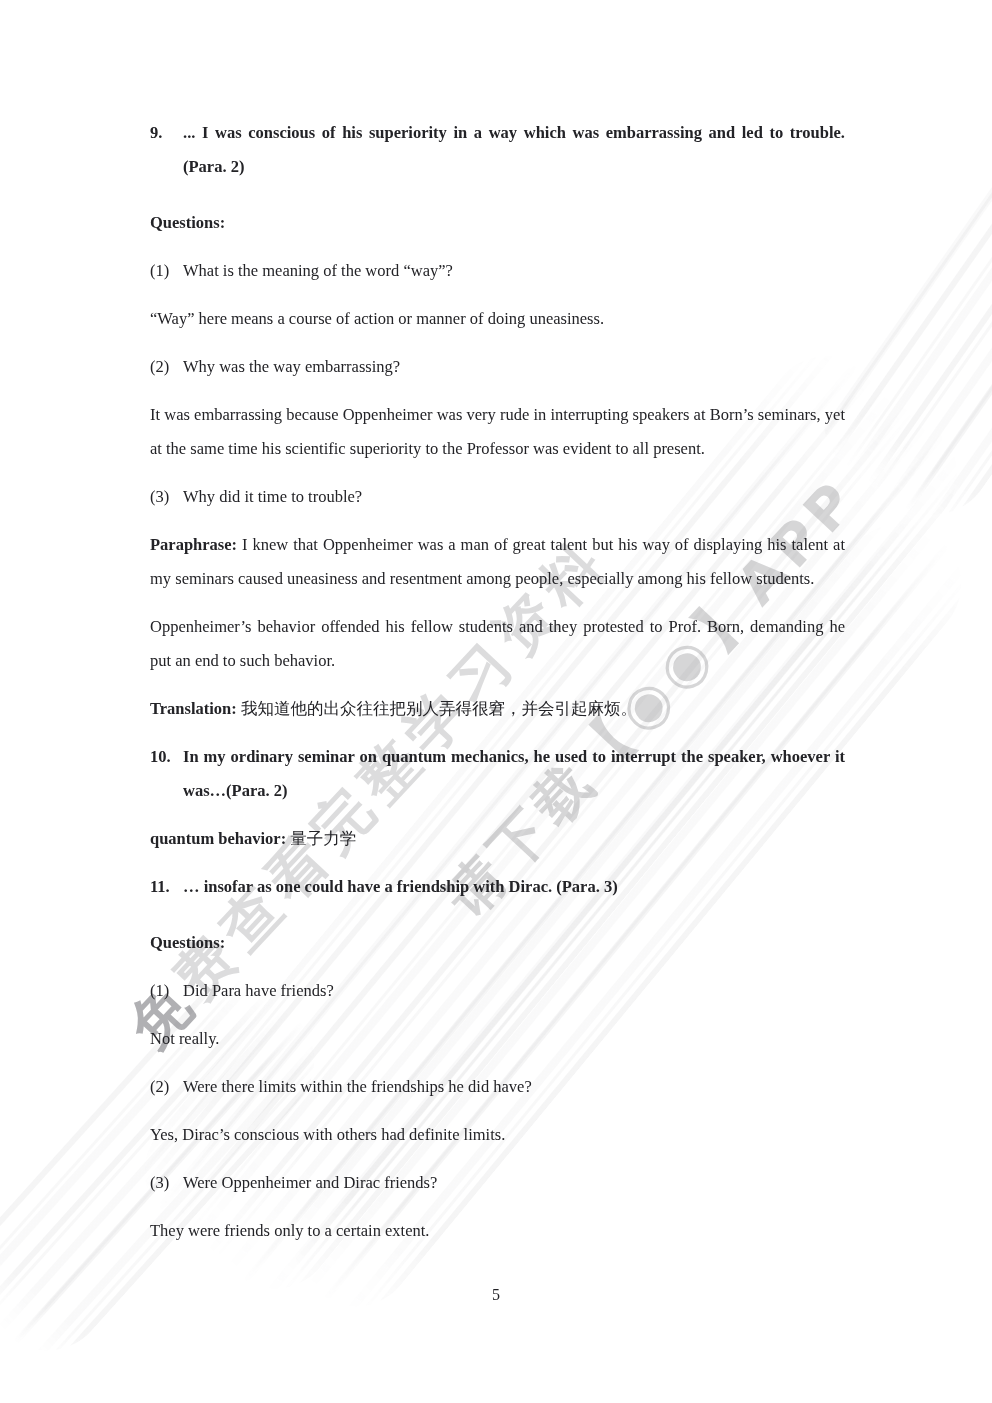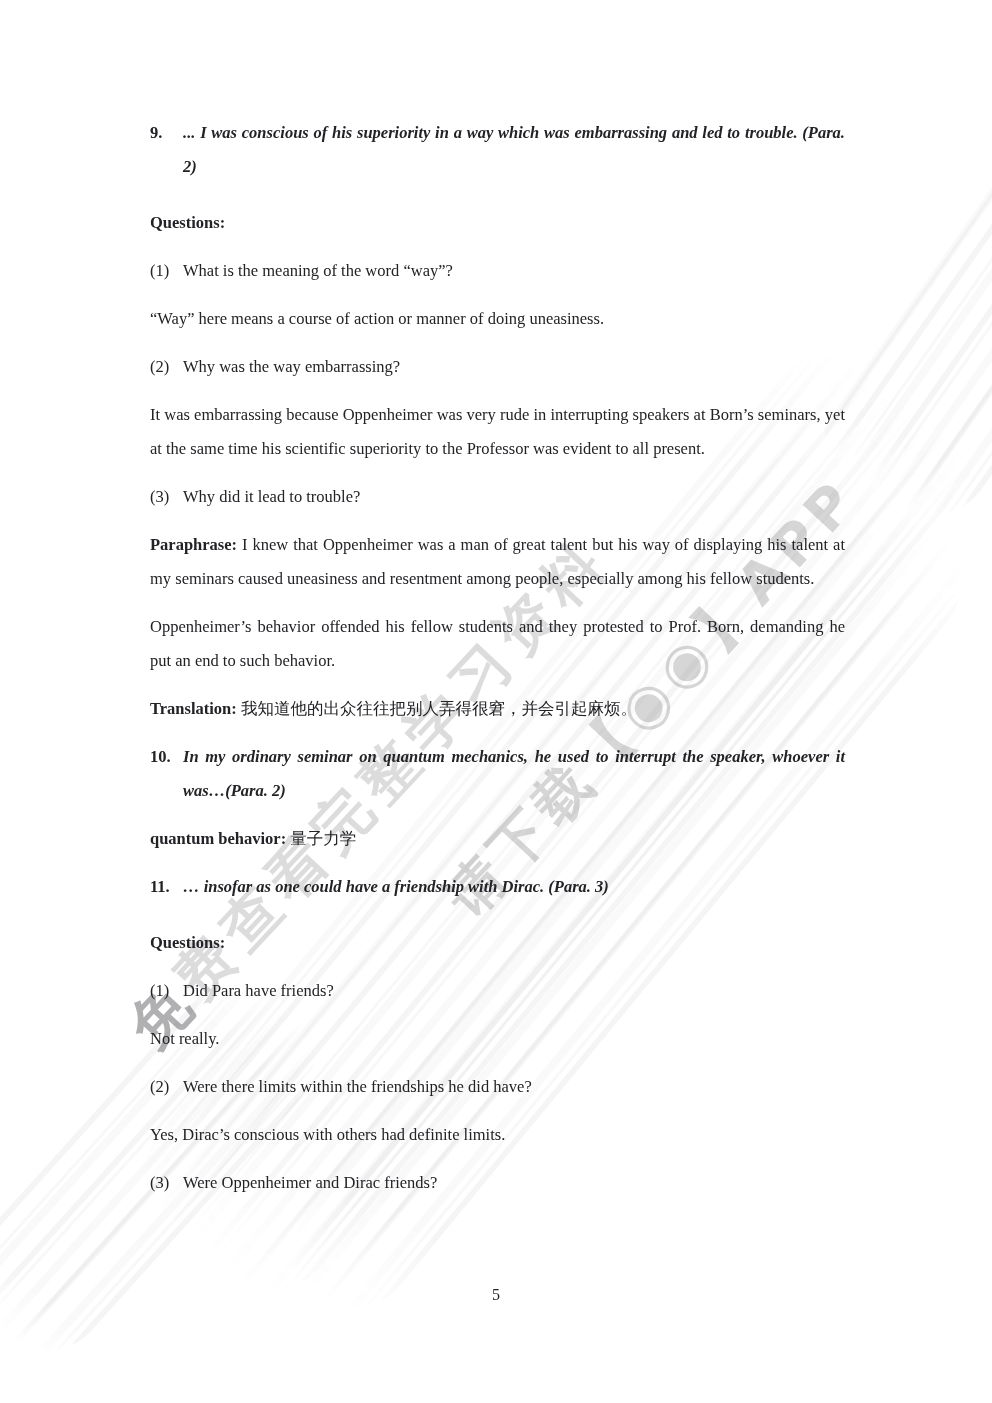--- a/index.html
+++ b/index.html
@@ -52,21 +52,21 @@
 
   
   .content{
     position:absolute;
     left:150px; top:116px; width:695px;
   }
   .blk{margin:0 0 14px 0; line-height:34px; font-size:16.5px;}
   .blk .num{flex:none; width:33px;}
   .blk .txt{flex:1;}
   .item-bold{display:flex; font-weight:bold;}
-  .item-bold .txt{text-align:justify;font-style:italic;}
+  .item-bold .txt{text-align:justify;}
   .heading{font-weight:bold;margin-top:22px;}
   .question{display:flex;}
   .answer-justify{text-align:justify;}
   .label-para{text-align:justify;}
   .label-para .lbl{font-weight:bold;}
   .page-number{
     position:absolute; left:0; top:1286px; width:100%;
     text-align:center; font-size:16px; color:#232327;
   }
 </style>
@@ -95,21 +95,21 @@
         <span class="txt">What is the meaning of the word “way”?</span>
       </p>
       <p class="blk answer"><span class="txt">“Way” here means a course of action or manner of doing uneasiness.</span></p>
       <p class="blk question">
         <span class="num">(2)</span>
         <span class="txt">Why was the way embarrassing?</span>
       </p>
       <p class="blk answer-justify"><span class="txt">It was embarrassing because Oppenheimer was very rude in interrupting speakers at Born’s seminars, yet at the same time his scientific superiority to the Professor was evident to all present.</span></p>
       <p class="blk question">
         <span class="num">(3)</span>
-        <span class="txt">Why did it lead to trouble?</span>
+        <span class="txt">Why did it time to trouble?</span>
       </p>
       <p class="blk label-para"><b class="lbl">Paraphrase:</b> <span class="txt">I knew that Oppenheimer was a man of great talent but his way of displaying his talent at my seminars caused uneasiness and resentment among people, especially among his fellow students.</span></p>
       <p class="blk answer-justify"><span class="txt">Oppenheimer’s behavior offended his fellow students and they protested to Prof. Born, demanding he put an end to such behavior.</span></p>
       <p class="blk label-para"><b class="lbl">Translation:</b> <span class="txt">我知道他的出众往往把别人弄得很窘，并会引起麻烦。</span></p>
       <p class="blk item-bold">
         <span class="num">10.</span>
         <span class="txt">In my ordinary seminar on quantum mechanics, he used to interrupt the speaker, whoever it was…(Para. 2)</span>
       </p>
       <p class="blk label-para"><b class="lbl">quantum behavior:</b> <span class="txt">量子力学</span></p>
       <p class="blk item-bold">
@@ -124,17 +124,18 @@
       <p class="blk answer"><span class="txt">Not really.</span></p>
       <p class="blk question">
         <span class="num">(2)</span>
         <span class="txt">Were there limits within the friendships he did have?</span>
       </p>
       <p class="blk answer"><span class="txt">Yes, Dirac’s conscious with others had definite limits.</span></p>
       <p class="blk question">
         <span class="num">(3)</span>
         <span class="txt">Were Oppenheimer and Dirac friends?</span>
       </p>
+      <p class="blk answer"><span class="txt">They were friends only to a certain extent.</span></p>
     </div>
 
   <div class="page-number">5</div>
 
 </div>
 
 </body></html>

